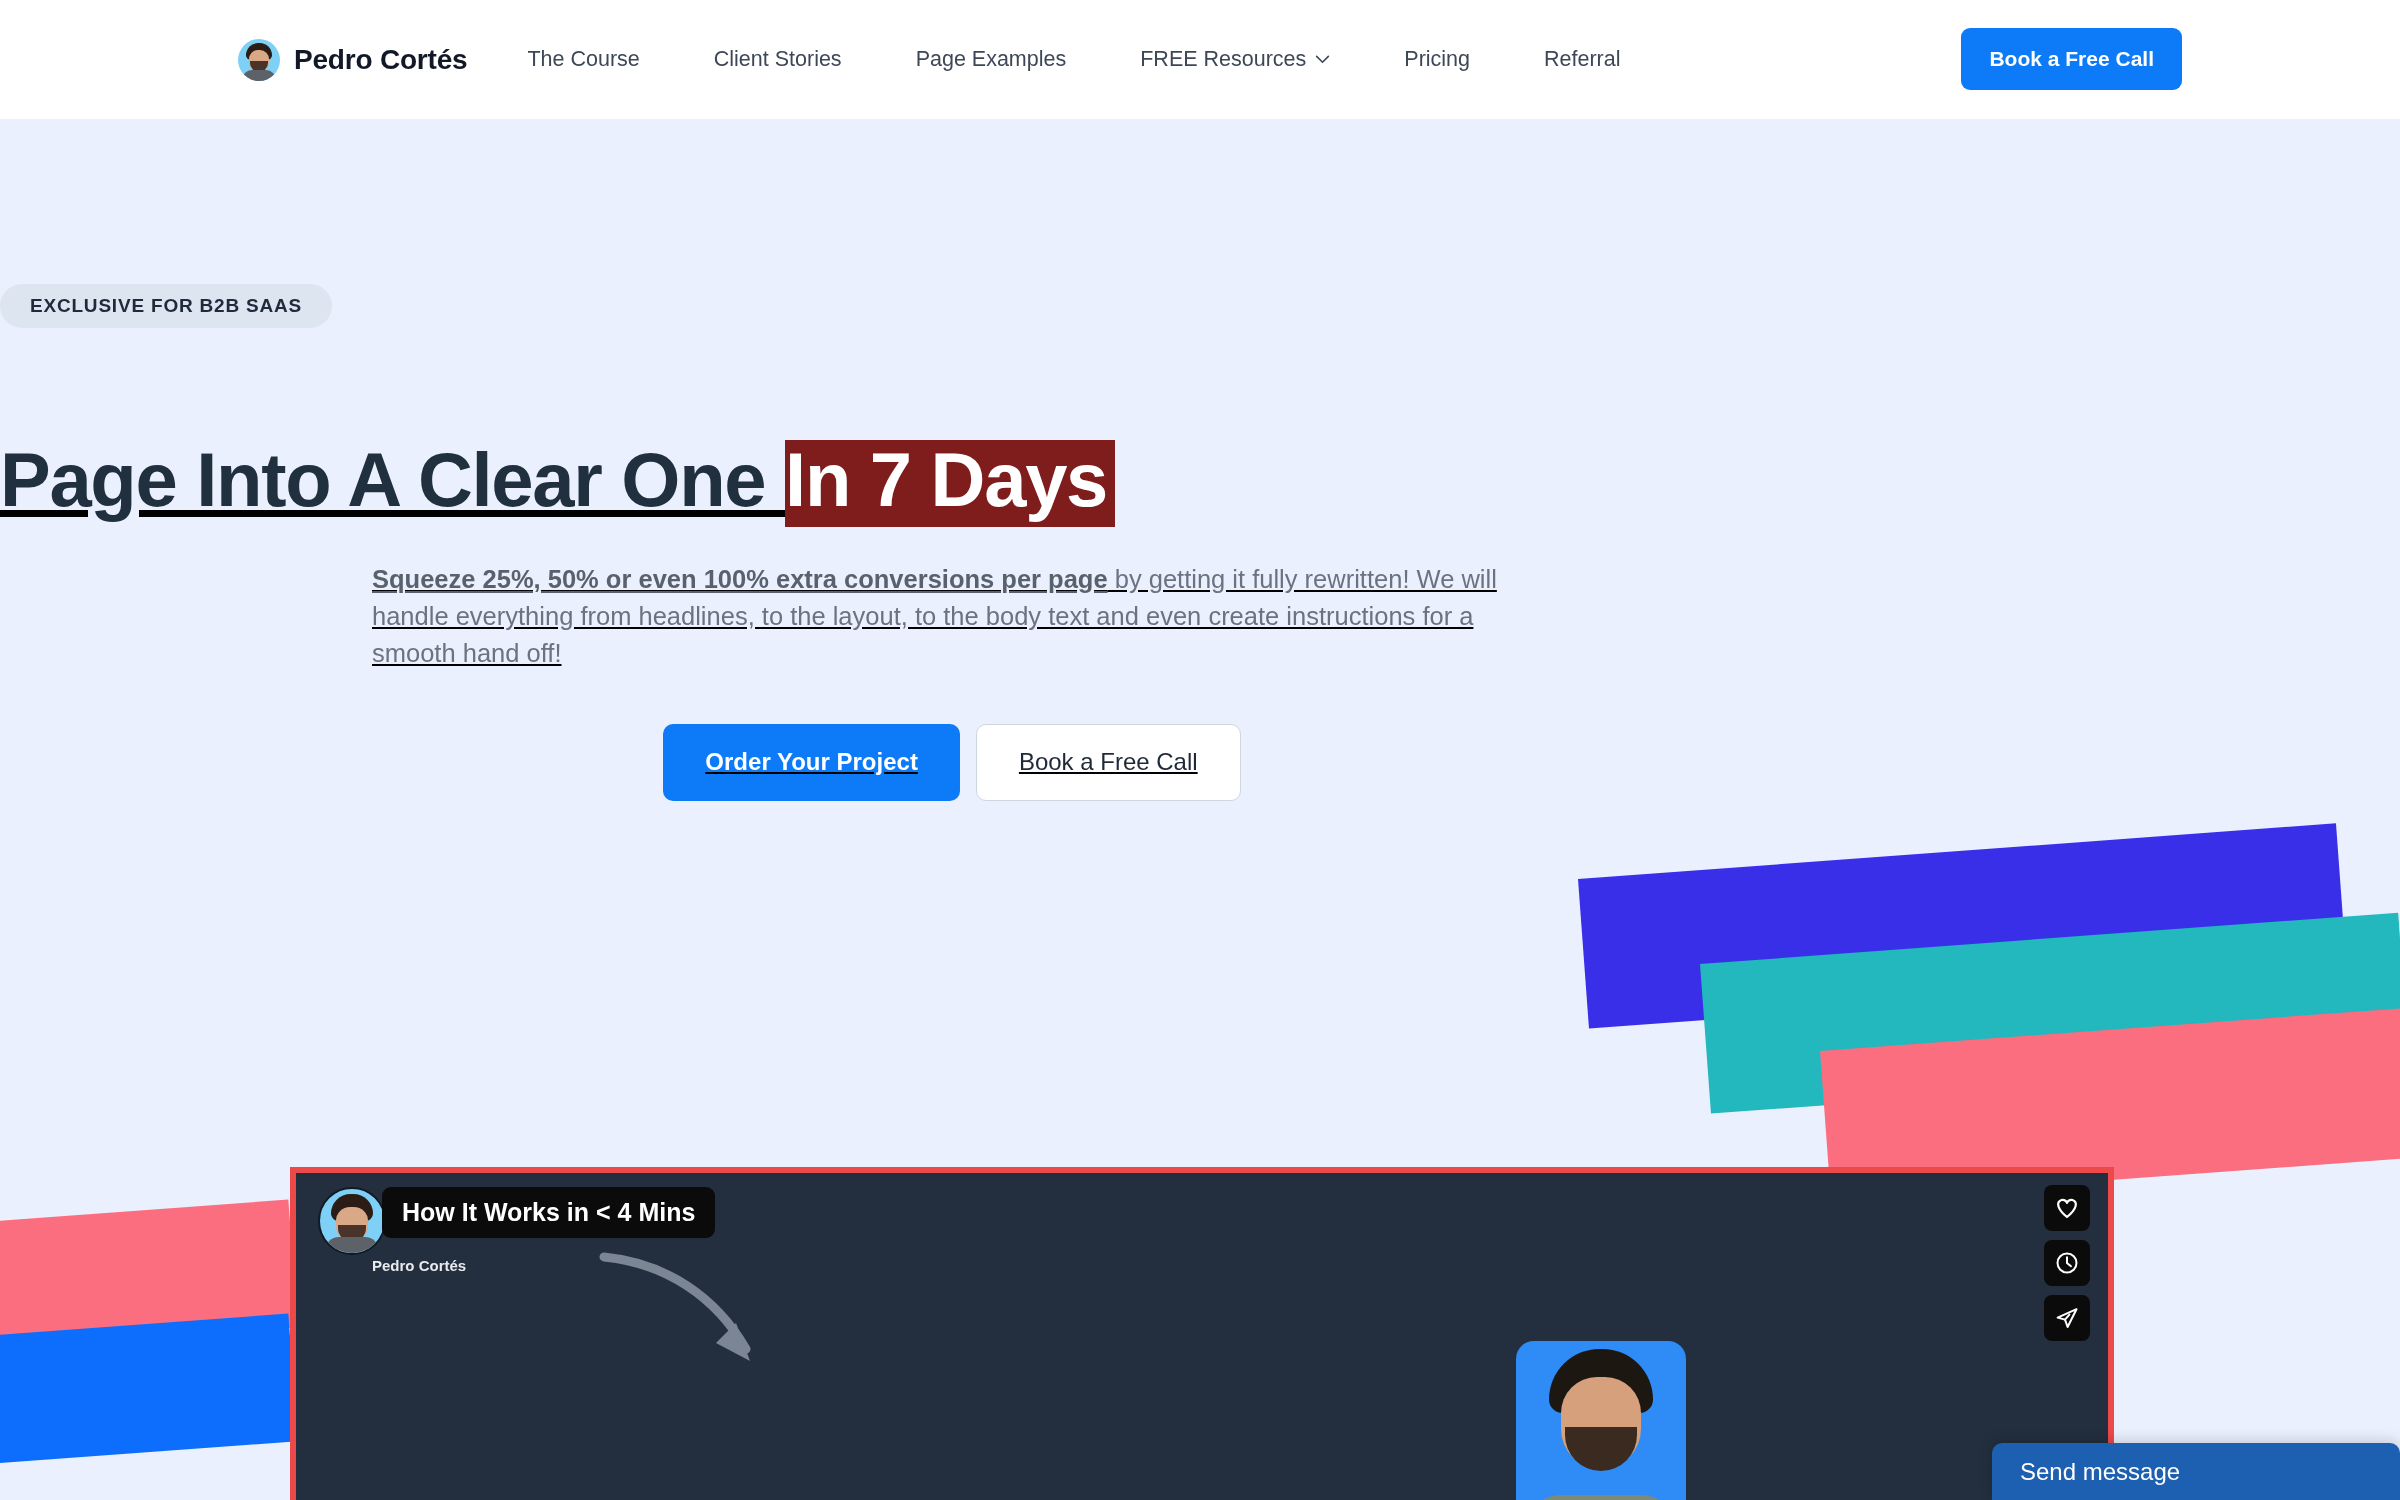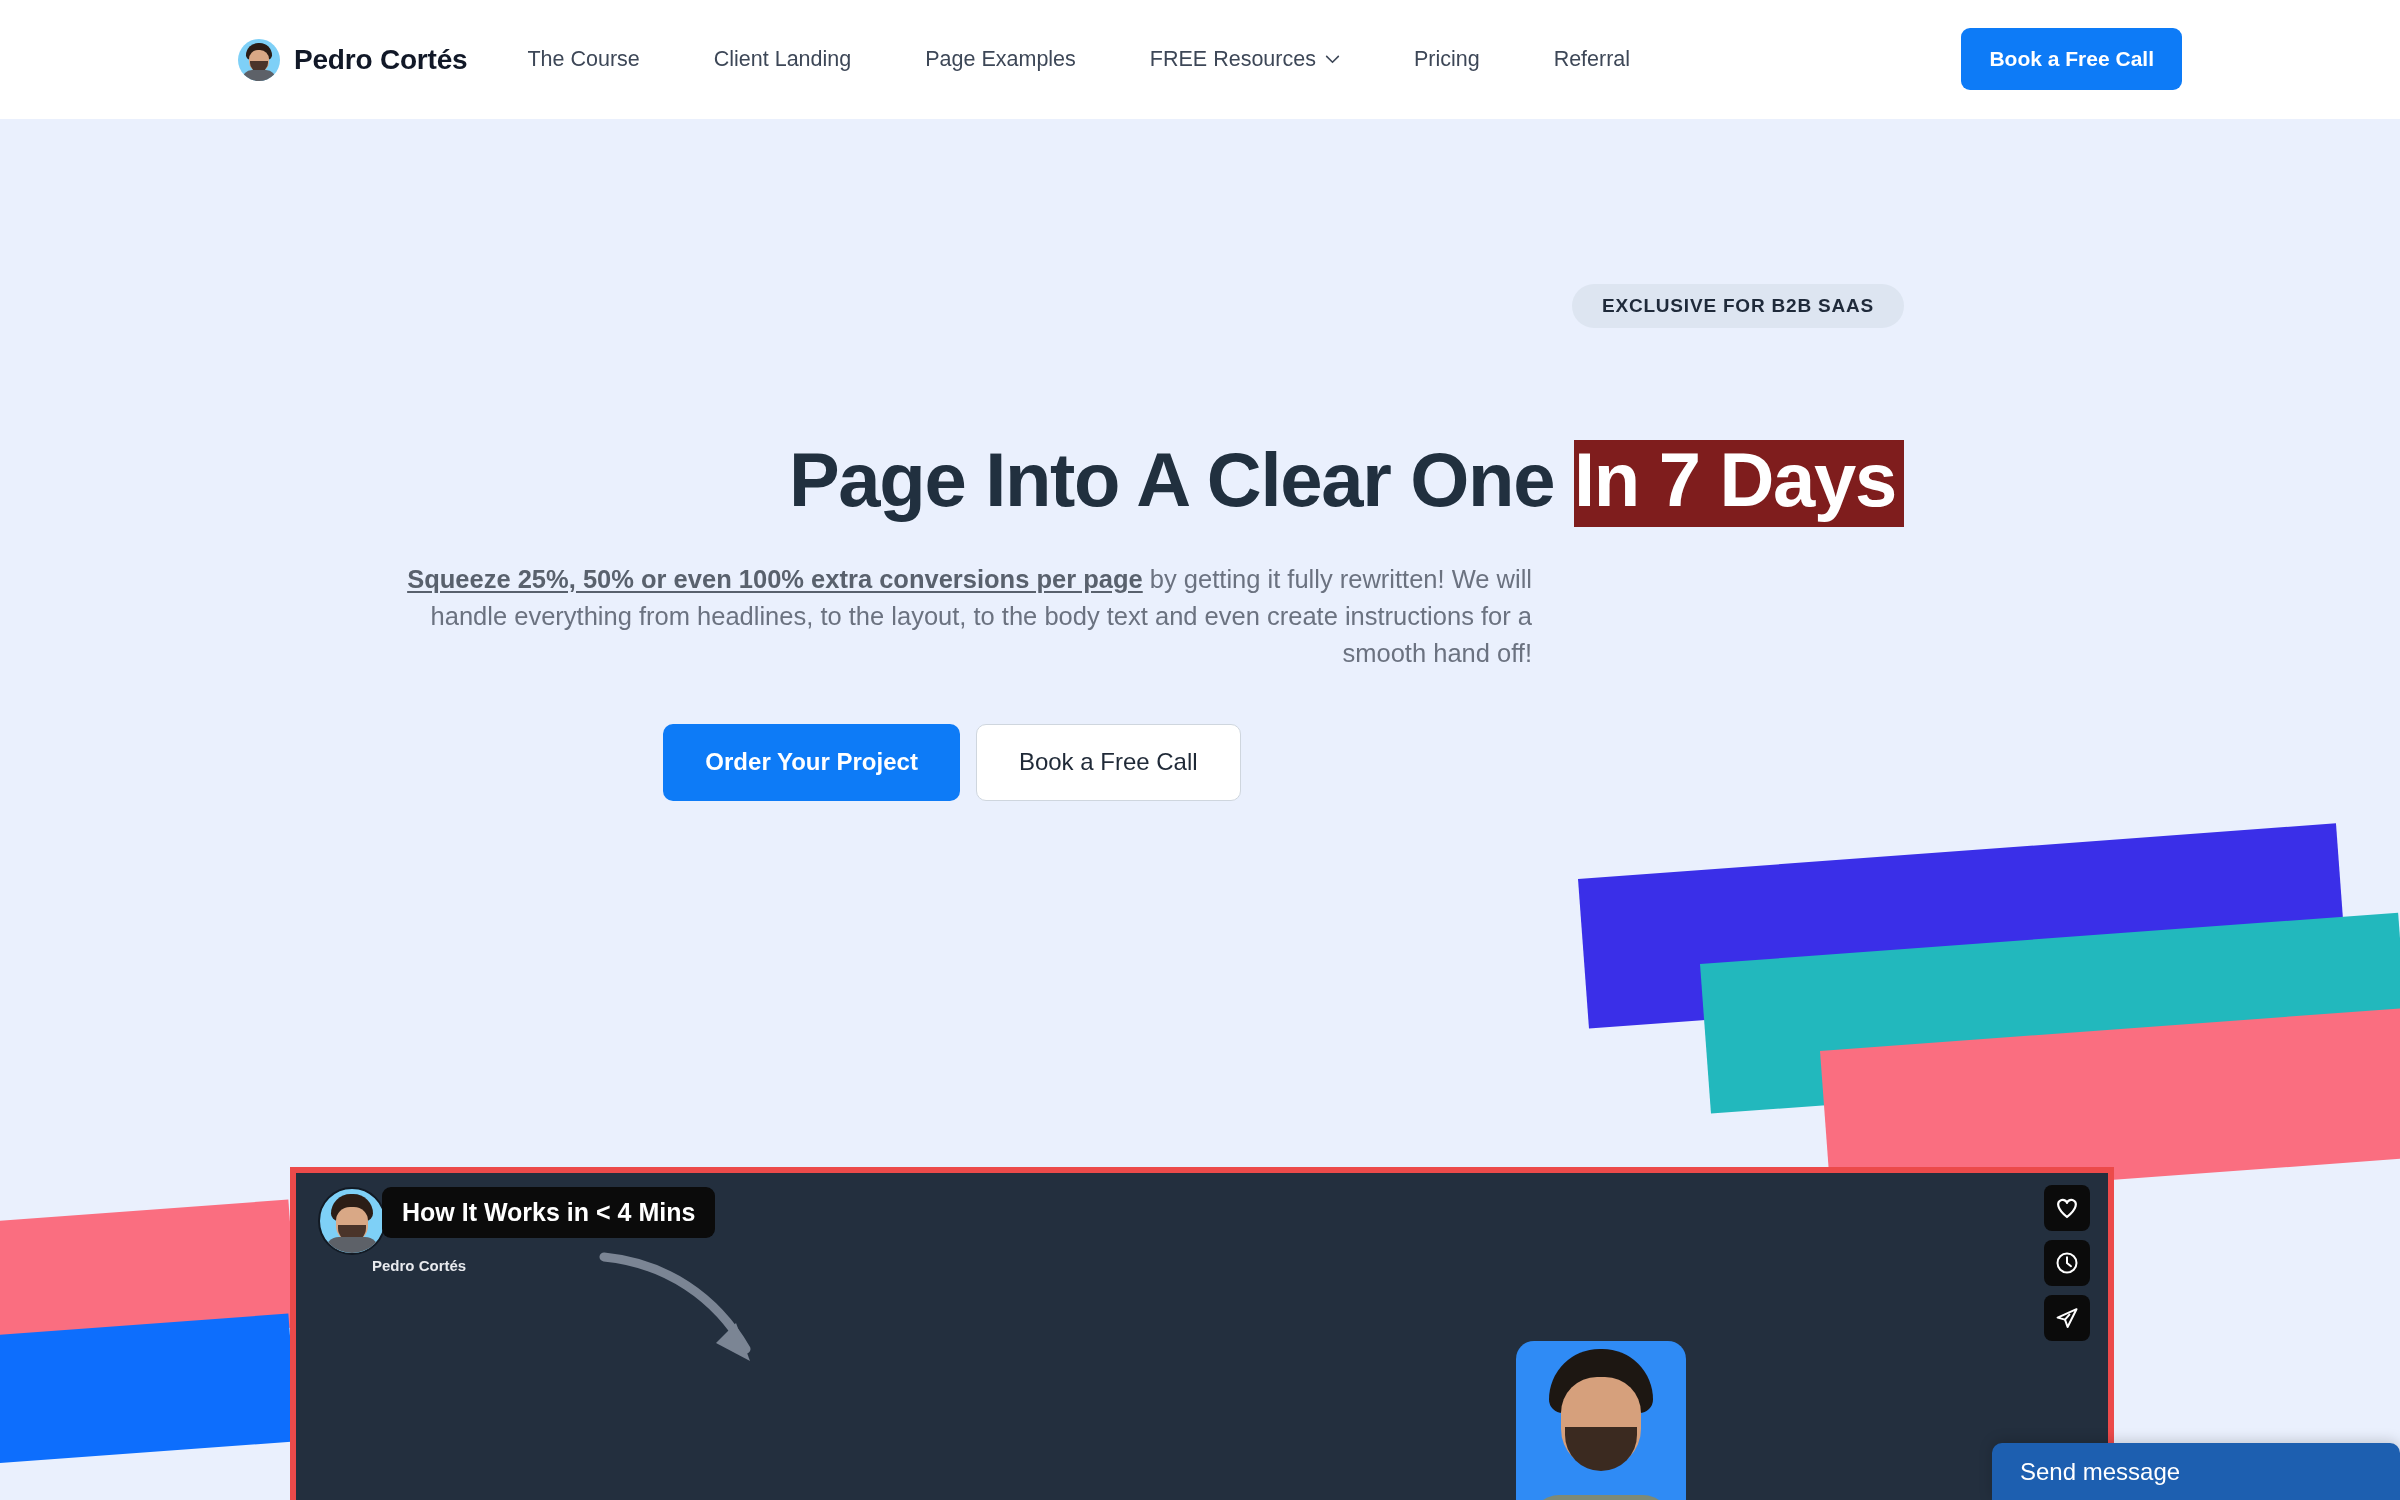--- a/index.html
+++ b/index.html
@@ -94,21 +94,21 @@
     width:620px; height:128px; background:#fa6e80;
     left:-330px; top:1126px;
     transform:rotate(-4.2deg); transform-origin:left top;
   }
   .bar-blue-l {
     width:620px; height:128px; background:#0d6efd;
     left:-330px; top:1240px;
     transform:rotate(-4.2deg); transform-origin:left top;
   }
 
-  .hero-inner { position:relative; z-index:5; width:1904px; text-align:right; }
+  .hero-inner { position:relative; z-index:5; width:1904px; text-align:left;text-decoration:underline; }
 
   .badge {
     display:inline-block;
     background:#dde5f1; color:#1f2a3a;
     font-size:19px; font-weight:bold; letter-spacing:0.8px;
     padding:11px 30px; border-radius:24px;
     margin-top:165px;
   }
 
   .headline {
@@ -248,21 +248,21 @@
           <div class="body"></div>
       </div>
       <div class="brand-name">Pedro Cortés</div>
     </div>
 
     <div class="nav-links">
       <div class="nav-link">
         <span>The Course</span>
       </div>
       <div class="nav-link">
-        <span>Client Landing</span>
+        <span>Client Stories</span>
       </div>
       <div class="nav-link">
         <span>Page Examples</span>
       </div>
       <div class="nav-link">
         <span>FREE Resources</span>
         <svg class="chev" viewBox="0 0 16 10">
           <path d="M1.5 1.5 L8 8 L14.5 1.5" fill="none" stroke="#3d4757" stroke-width="1.8" stroke-linecap="round"></path>
         </svg>
       </div>

